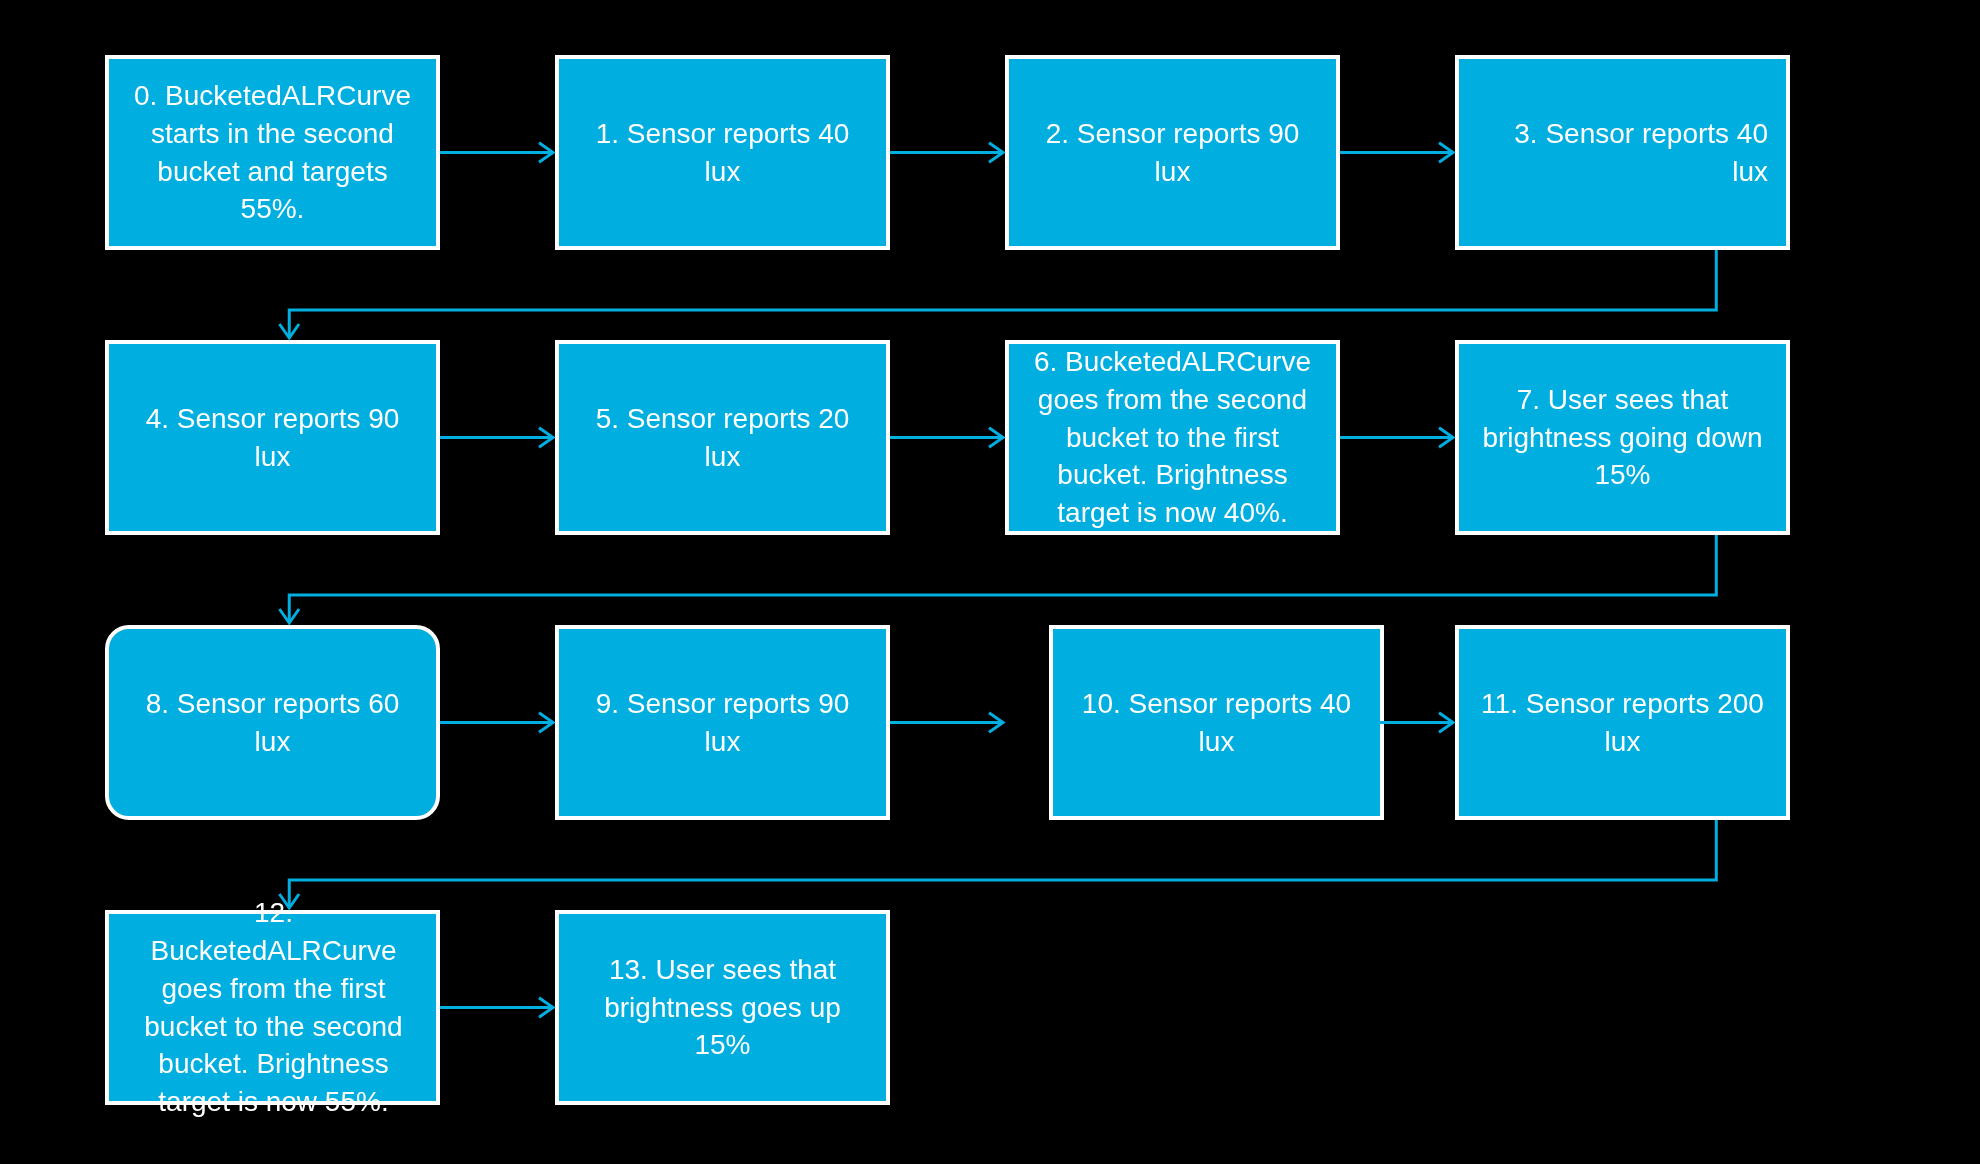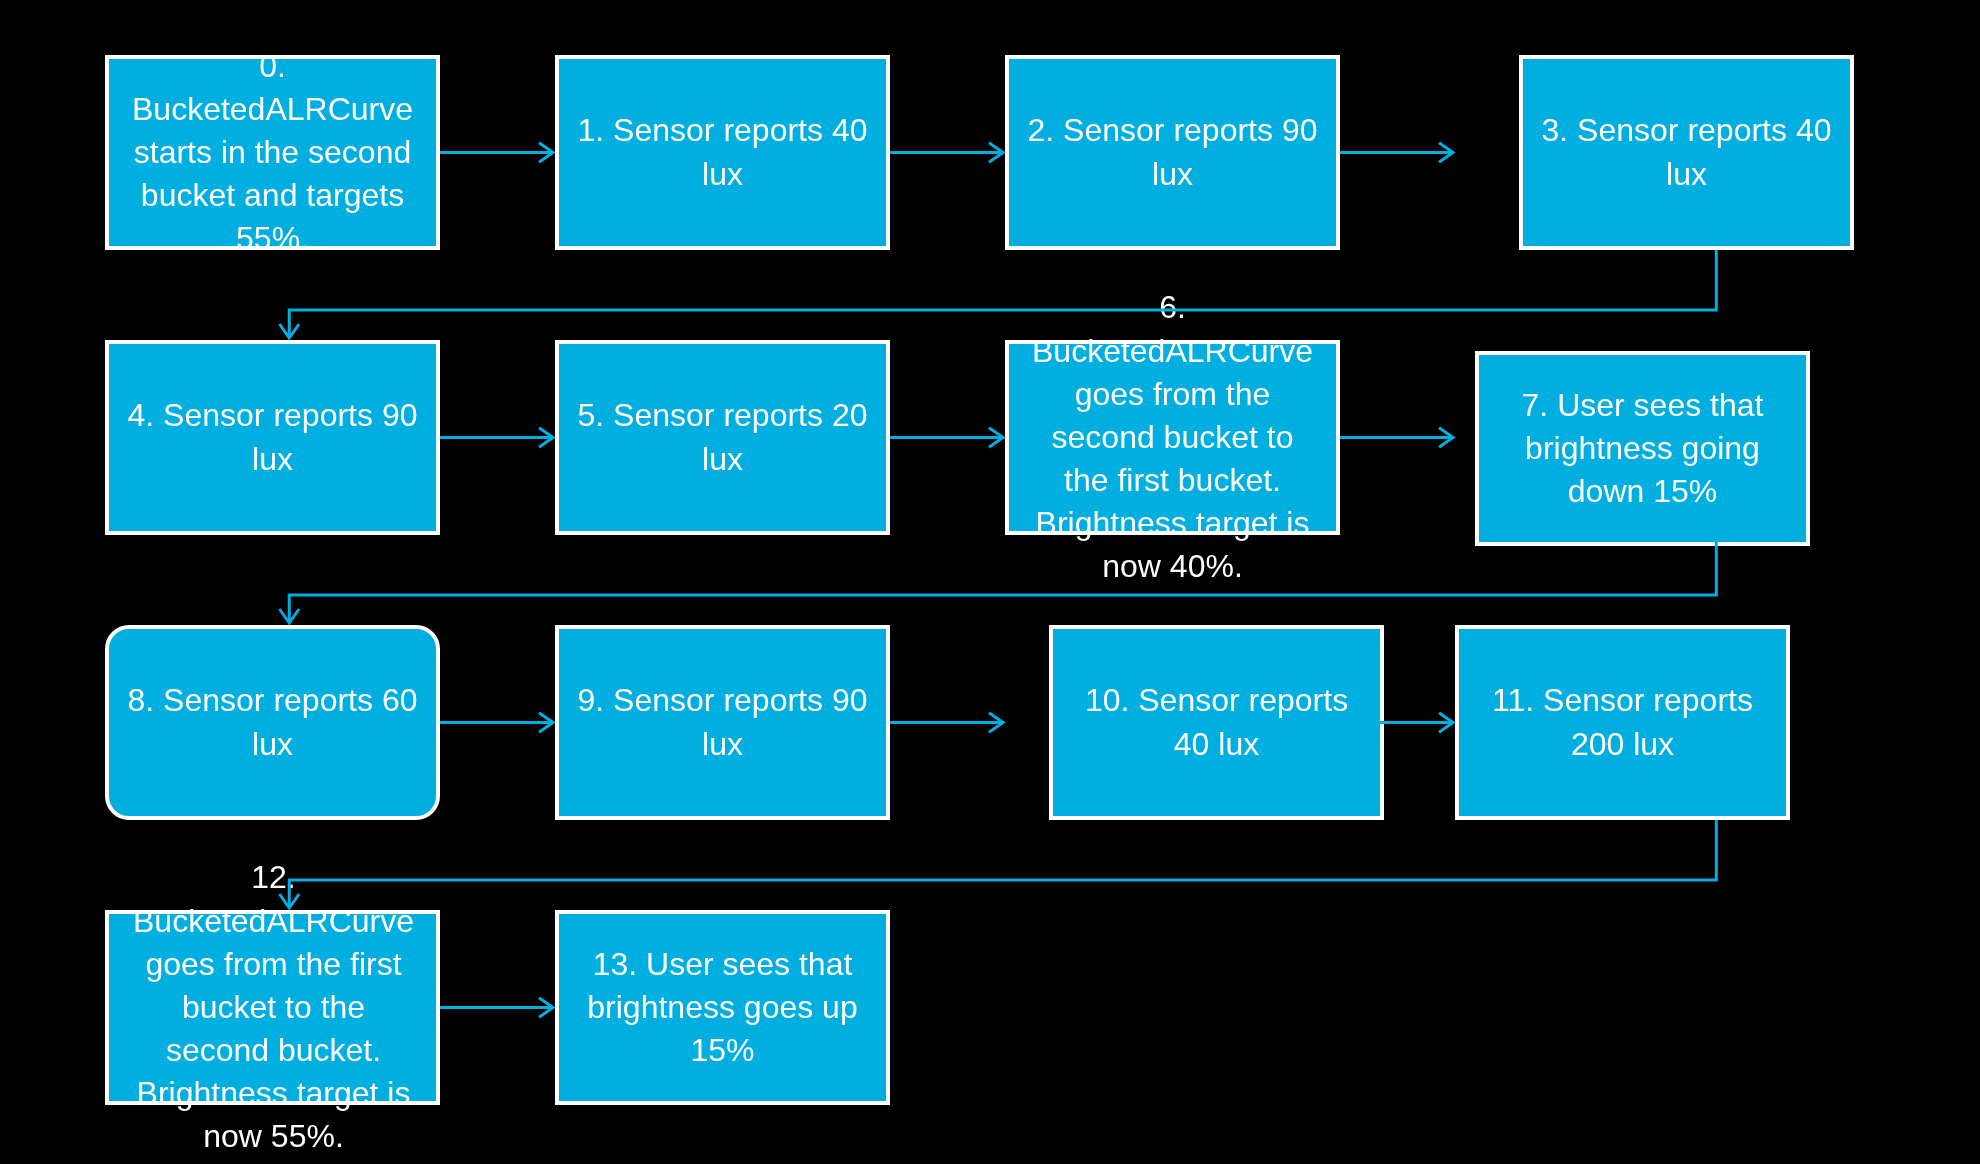--- a/index.html
+++ b/index.html
@@ -21,21 +21,21 @@
     width: 335px;
     height: 195px;
     background: #00aee0;
     border: 4px solid #fff;
     color: #fff;
     display: flex;
     align-items: center;
     justify-content: center;
     text-align: center;
     padding: 12px 18px;
-    font-size: 32px;
+    font-size: 28px;
     line-height: 1.35;
     font-weight: 400;
   }
   svg.connector {
     position: absolute;
     overflow: visible;
     pointer-events: none;
   }
   svg.connector line, svg.connector path {
     stroke: #00aee0;
@@ -49,33 +49,33 @@
 <div class="diagram" id="diagram">
     <div class="node" style="left: 105px; top: 55px;">
       <span>0. BucketedALRCurve starts in the second bucket and targets 55%.</span>
     </div>
     <div class="node" style="left: 555px; top: 55px;">
       <span>1. Sensor reports 40 lux</span>
     </div>
     <div class="node" style="left: 1005px; top: 55px; justify-content: center;">
       <span>2. Sensor reports 90 lux</span>
     </div>
-    <div class="node" style="left: 1519px; top: 55px;">
+    <div class="node" style="left: 1455px; top: 55px; text-align: right;">
       <span>3. Sensor reports 40 lux</span>
     </div>
     <div class="node" style="left: 105px; top: 340px;">
       <span>4. Sensor reports 90 lux</span>
     </div>
     <div class="node" style="left: 555px; top: 340px;">
       <span>5. Sensor reports 20 lux</span>
     </div>
     <div class="node" style="left: 1005px; top: 340px;">
       <span>6. BucketedALRCurve goes from the second bucket to the first bucket. Brightness target is now 40%.</span>
     </div>
-    <div class="node" style="left: 1455px; top: 351px; margin-left: 20px;">
+    <div class="node" style="left: 1455px; top: 340px;">
       <span>7. User sees that brightness going down 15%</span>
     </div>
     <div class="node" style="left: 105px; top: 625px; border-radius: 24px;">
       <span>8. Sensor reports 60 lux</span>
     </div>
     <div class="node" style="left: 555px; top: 625px;">
       <span>9. Sensor reports 90 lux</span>
     </div>
     <div class="node" style="left: 1005px; top: 625px; margin-left: 44px;">
       <span>10. Sensor reports 40 lux</span>

